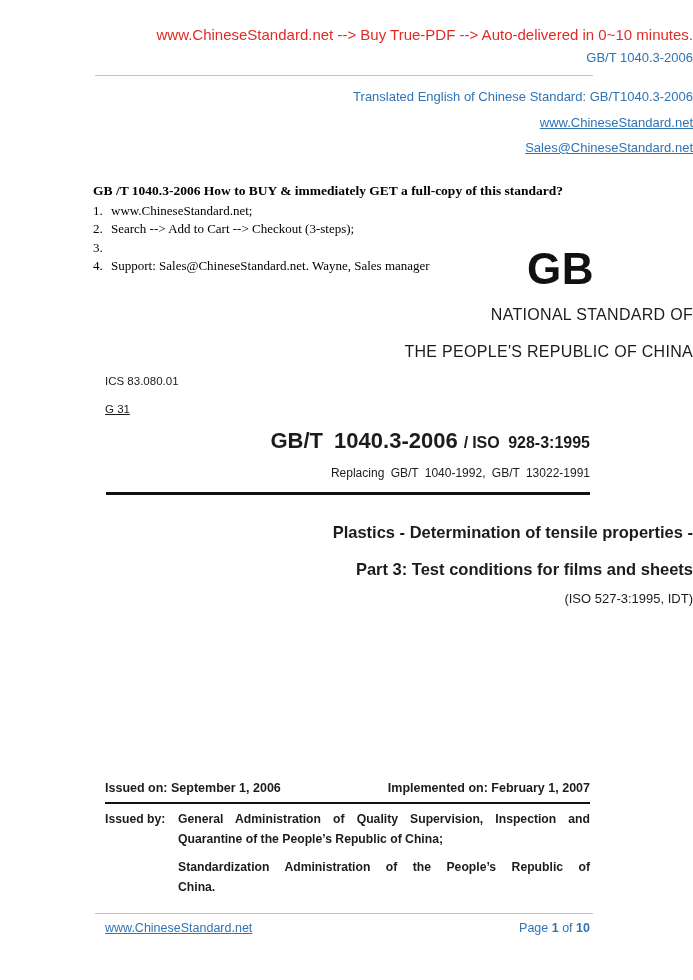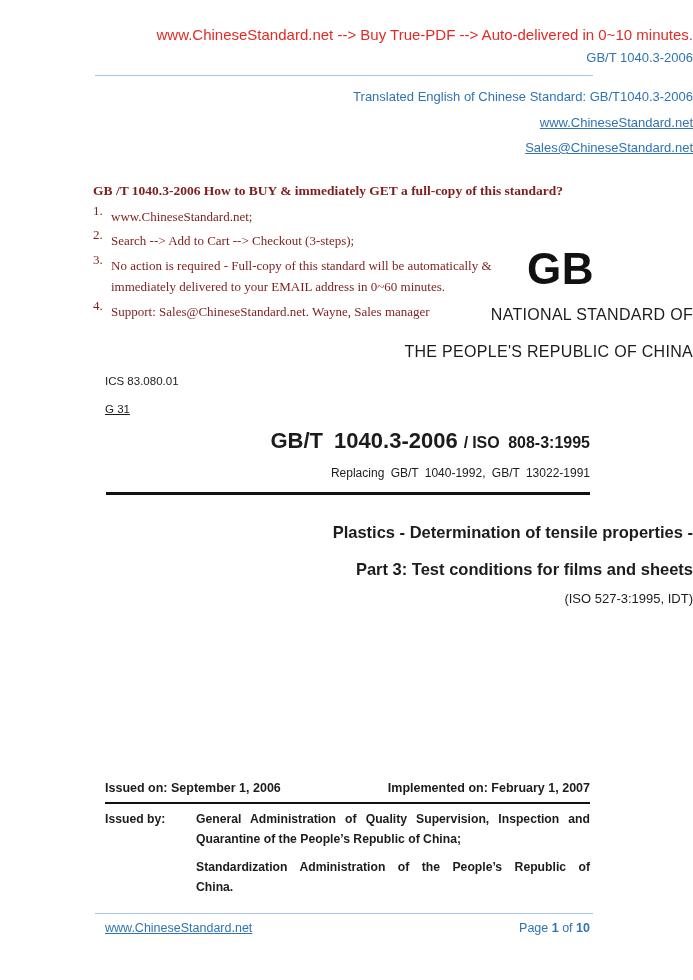--- a/index.html
+++ b/index.html
@@ -24,26 +24,26 @@
   .rule1 { top: 75px; left: 95px; width: 498px; }
   .translated { top: 89px; font-size: 13px; color: #2f74b5; }
   .hlink { color: #2f74b5; text-decoration: underline; cursor: pointer; }
   .link-site { top: 115px; font-size: 13px; }
   .link-email { top: 140px; font-size: 13px; }
 
   
   .howto {
     top: 183px; left: 93px; width: 482px;
     font-family: "Liberation Serif", serif;
-    color: #7f1d1d; font-size: 13px; line-height: 15.5px;
+    color: #000000; font-size: 13px; line-height: 15.5px;
   }
   .howto-heading { font-weight: bold; font-size: 13.5px; white-space: nowrap; margin-bottom: 4px; }
   .howto-item { display: flex; white-space: nowrap; margin-top: 3px; }
   .howto-num { width: 18px; flex: 0 0 18px; }
-  .howto-line { white-space: nowrap; margin-top: 6px; }
+  .howto-line { white-space: nowrap; }
 
   
   .gb-logo { top: 244px; left: 527px; font-size: 44px; font-weight: bold; color: #111; letter-spacing: 0.5px; }
 
   
   .natl1 { top: 306px; font-size: 16px; letter-spacing: 0.3px; }
   .natl2 { top: 343px; font-size: 16px; letter-spacing: 0.3px; padding-left: 43px; }
   .ics  { top: 375px; left: 105px; font-size: 11.5px; }
   .g31  { top: 403px; left: 105px; font-size: 11.5px; text-decoration: underline; }
 
@@ -56,21 +56,21 @@
   .thickline { top: 492px; left: 106px; width: 484px; height: 2.5px; background: #111; }
 
   
   .title1 { top: 523px; font-size: 16.5px; font-weight: bold; }
   .title2 { top: 560px; font-size: 16.5px; font-weight: bold; }
   .title3 { top: 591px; font-size: 13px; }
 
   
   .issuedrow { top: 781px; left: 105px; width: 485px; display: flex; justify-content: space-between; font-size: 12.5px; font-weight: bold; }
   .issuedline { top: 802px; left: 105px; width: 485px; height: 2px; background: #111; }
-  .issuedby { top: 809px; left: 105px; width: 485px; display: flex; font-size: 12.2px; font-weight: bold; line-height: 20px; gap: 18px; }
+  .issuedby { top: 809px; left: 105px; width: 485px; display: flex; font-size: 12.2px; font-weight: bold; line-height: 20px; }
   .issuedby-label { flex: 0 0 73px; }
   .issuedby-body { flex: 1; }
   .just { text-align: justify; text-align-last: justify; }
   .issuer2 { margin-top: 8px; }
 
   
   .rule2 { top: 913px; left: 95px; width: 498px; }
   .footerrow { top: 921px; left: 105px; width: 485px; display: flex; justify-content: space-between; align-items: baseline; font-size: 12.5px; color: #2f74b5; }
   .pageind span { display: inline; }
   .pg-bold { font-weight: bold; }
@@ -92,40 +92,36 @@
     <div class="howto-item">
       <span class="howto-num">1.</span>
       <span class="howto-line">www.ChineseStandard.net;</span>
     </div>
     <div class="howto-item">
       <span class="howto-num">2.</span>
       <span class="howto-line">Search --&gt; Add to Cart --&gt; Checkout (3-steps);</span>
     </div>
     <div class="howto-item">
       <span class="howto-num">3.</span>
-      <span>
-        <span class="howto-line" style="display:block">No action is required - Full-copy of this standard will be automatically &amp;</span>
-        <span class="howto-line" style="display:block">immediately delivered to your EMAIL address in 0~60 minutes.</span>
-      </span>
     </div>
     <div class="howto-item">
       <span class="howto-num">4.</span>
       <span class="howto-line">Support: Sales@ChineseStandard.net. Wayne, Sales manager</span>
     </div>
   </div>
 
   <div class="abs gb-logo">GB</div>
 
   <div class="abs center natl1">NATIONAL STANDARD OF</div>
   <div class="abs center natl2">THE PEOPLE'S REPUBLIC OF CHINA</div>
   <div class="abs ics">ICS 83.080.01</div>
   <div class="abs g31">G 31</div>
 
   <div class="abs codeline">
-    <span class="code-main">GB/T 1040.3-2006</span><span class="code-sep">/</span><span class="code-iso">ISO 808-3:1995</span>
+    <span class="code-main">GB/T 1040.3-2006</span><span class="code-sep">/</span><span class="code-iso">ISO 928-3:1995</span>
   </div>
   <div class="abs replacing">Replacing GB/T 1040-1992, GB/T 13022-1991</div>
   <div class="abs thickline"></div>
 
   <div class="abs center title1">Plastics - Determination of tensile properties -</div>
   <div class="abs center title2">Part 3: Test conditions for films and sheets</div>
   <div class="abs center title3">(ISO 527-3:1995, IDT)</div>
 
   <div class="abs issuedrow">
     <span><span>Issued on:</span> <span>September 1, 2006</span></span>

